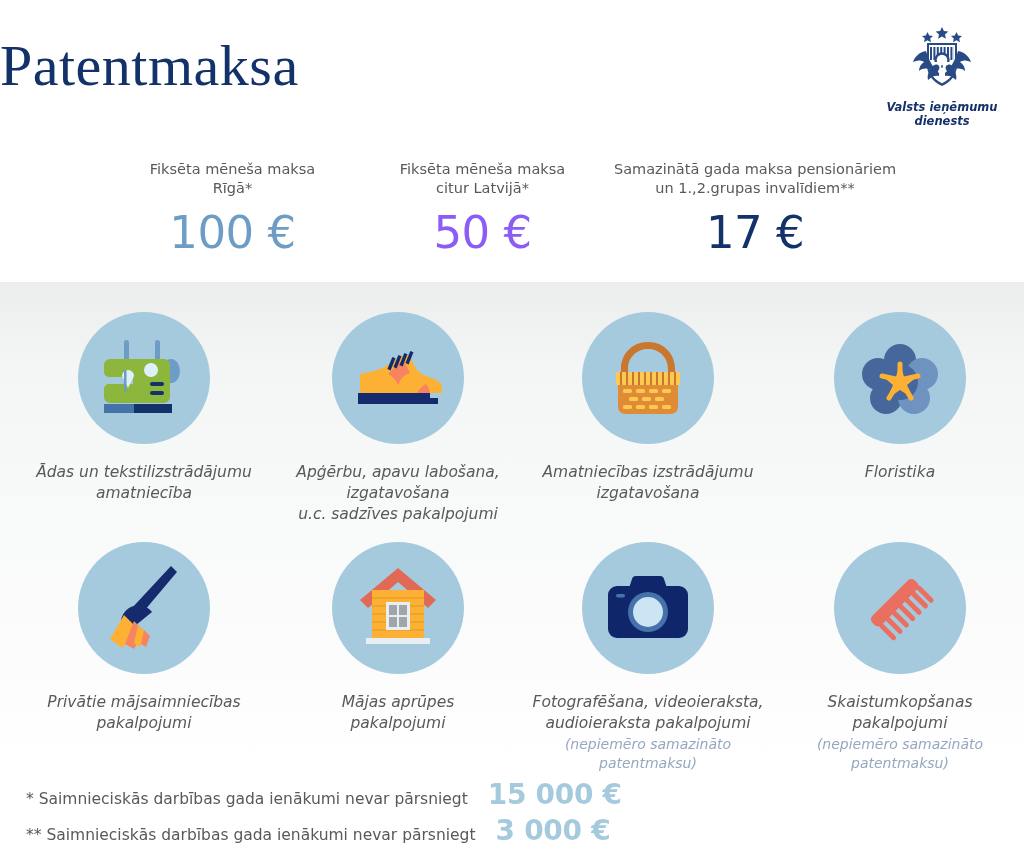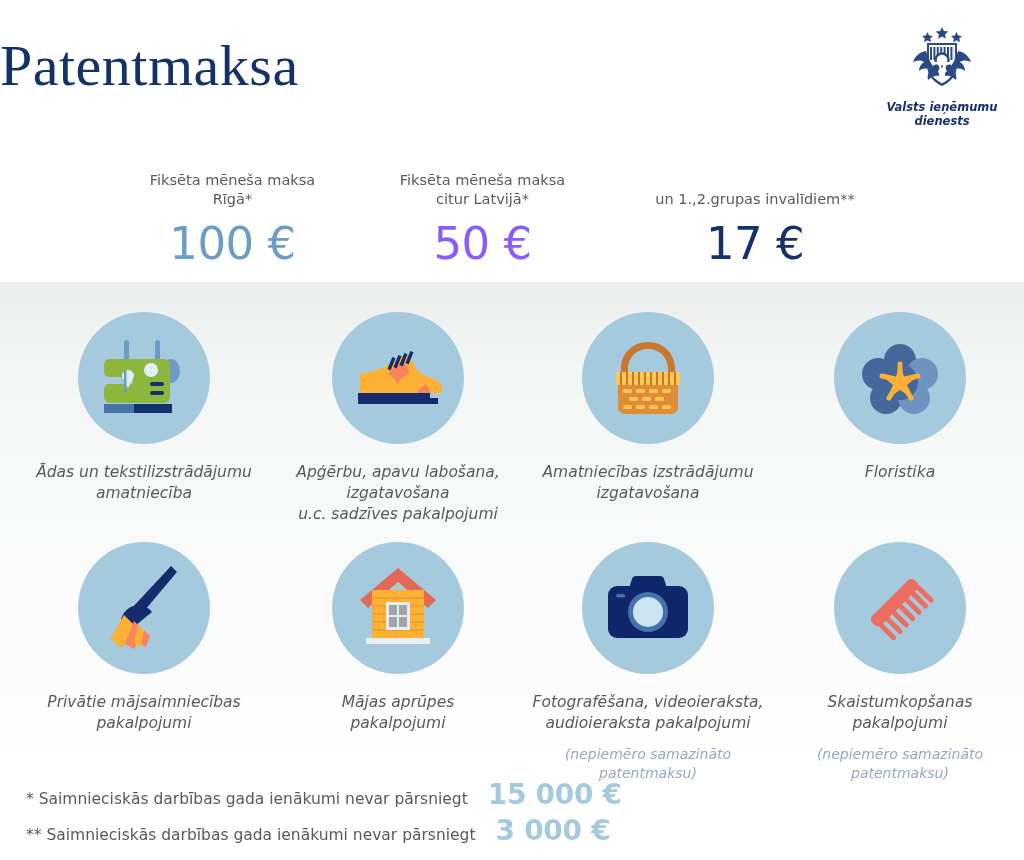--- a/index.html
+++ b/index.html
@@ -63,21 +63,21 @@
     font-size: 11.5px;
     line-height: 14px;
     color: #16306b;
     font-weight: 600;
     font-style: italic;
   }
 
   
   .price-row {
     position: absolute;
-    left: 0; top: 171px;
+    left: 0; top: 160px;
     width: 1024px;
     height: 110px;
   }
   .price-cell {
     position: absolute;
     text-align: center;
     top: 0;
   }
   .price-cell .caption {
     font-size: 14.5px;
@@ -122,21 +122,21 @@
 
   .cell-label {
     margin-top: 18px;
     font-size: 15.5px;
     line-height: 21px;
     color: #58595b;
     font-weight: 400;
     padding: 0 4px;
   }
   .cell-note {
-    margin-top: 11px;
+    margin-top: 1px;
     font-size: 14px;
     line-height: 19px;
     color: #95a8c0;
     font-weight: 400;
   }
 
   
   .footnotes {
     position: absolute;
     left: 26px;
@@ -231,21 +231,21 @@
     <div class="price-cell" id="price-1">
       <div class="caption">
         <span>Fiksēta mēneša maksa</span><br>
         <span>citur Latvijā*</span>
       </div>
       <div class="amount" style="color: #8b5cf6;">50 €</div>
     </div>
 
     <div class="price-cell" id="price-2">
       <div class="caption">
-        <br>
+        <span>Samazinātā gada maksa pensionāriem</span><br>
         <span>un 1.,2.grupas invalīdiem**</span>
       </div>
       <div class="amount" style="color: rgb(18, 50, 105);">17 €</div>
     </div>
 
   </div>
 
   <div class="grid">
 
     <div class="cell row1 c0">

